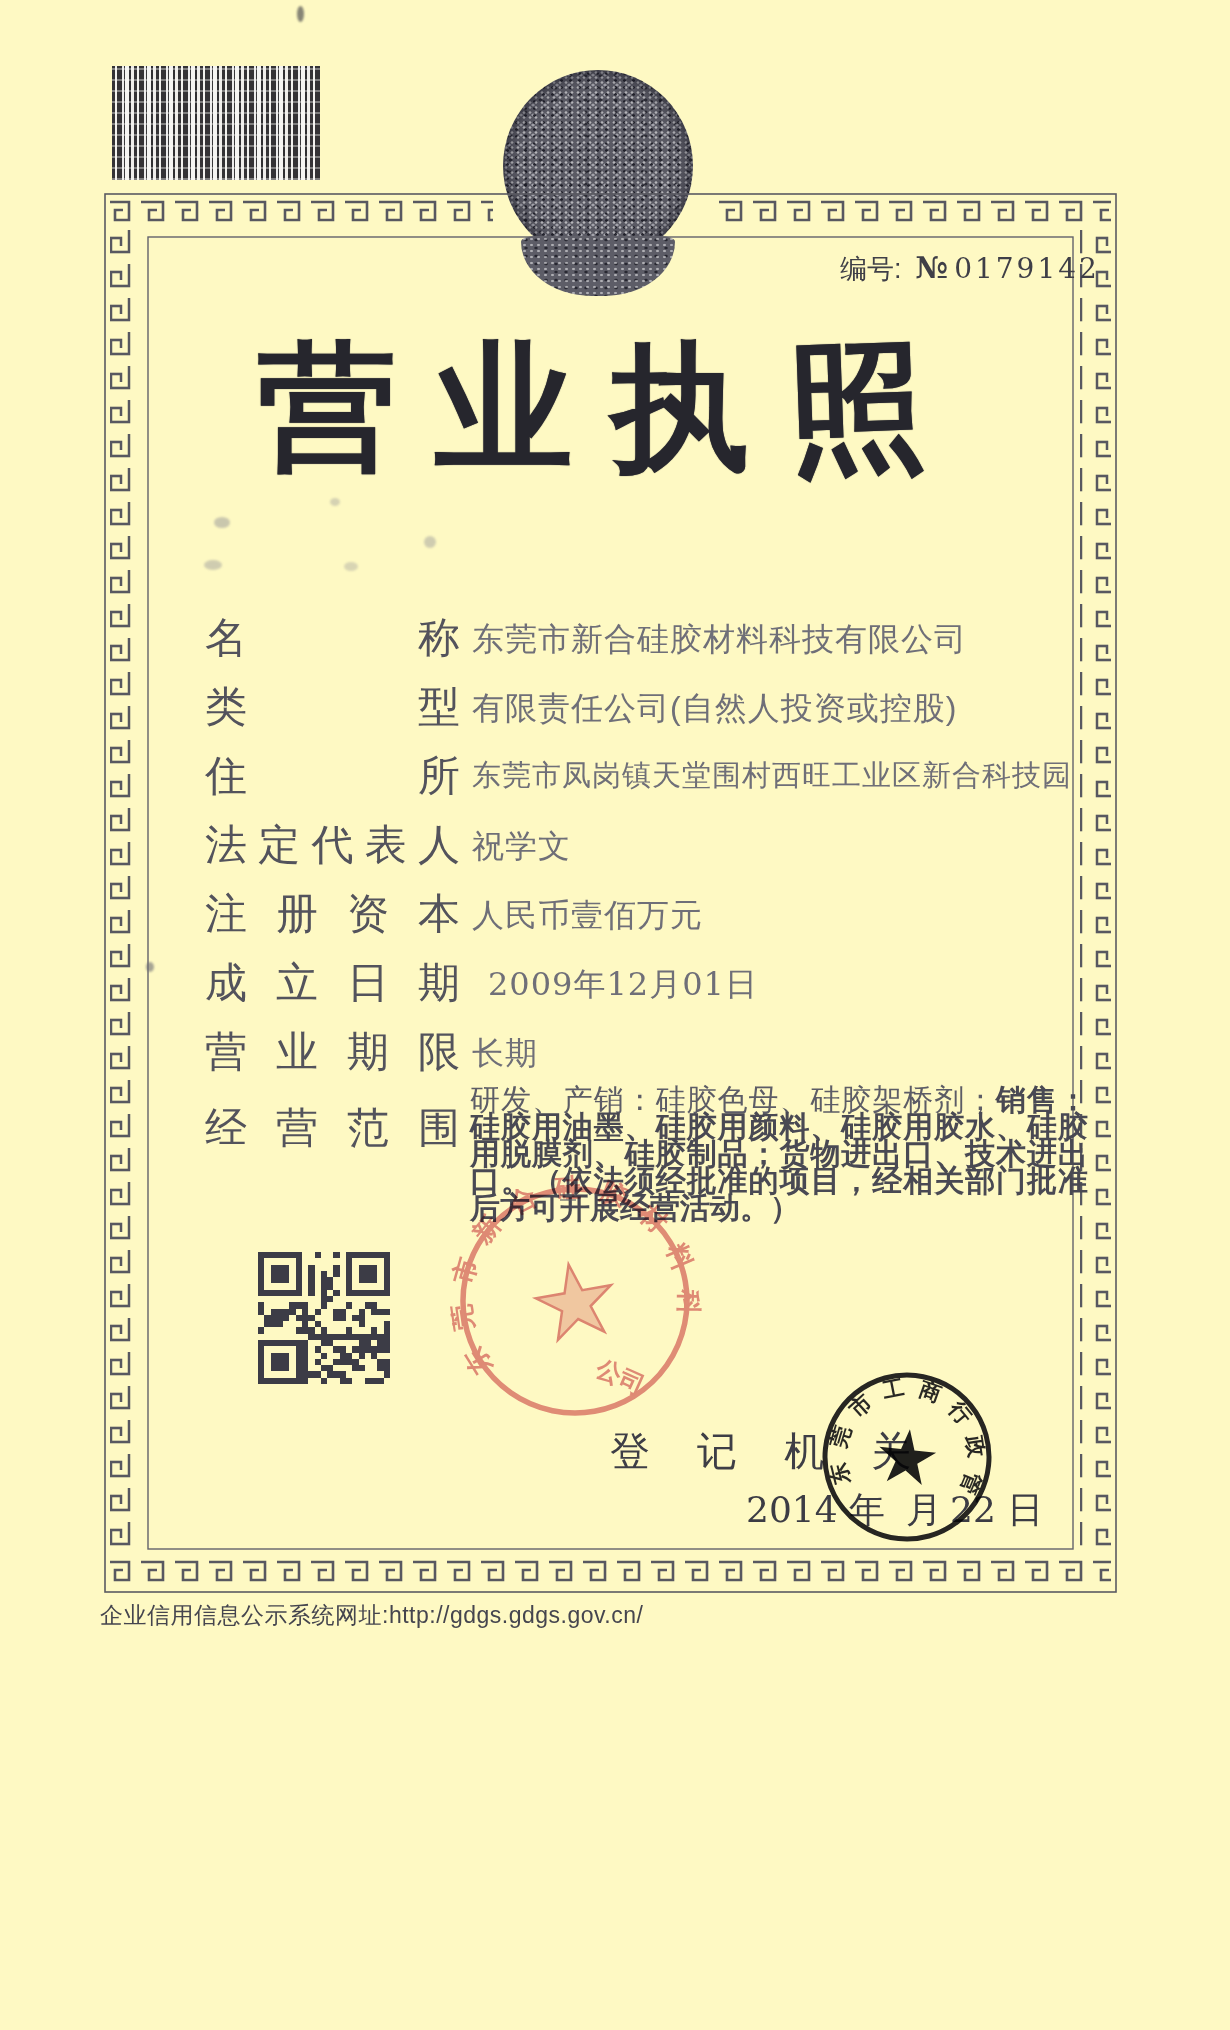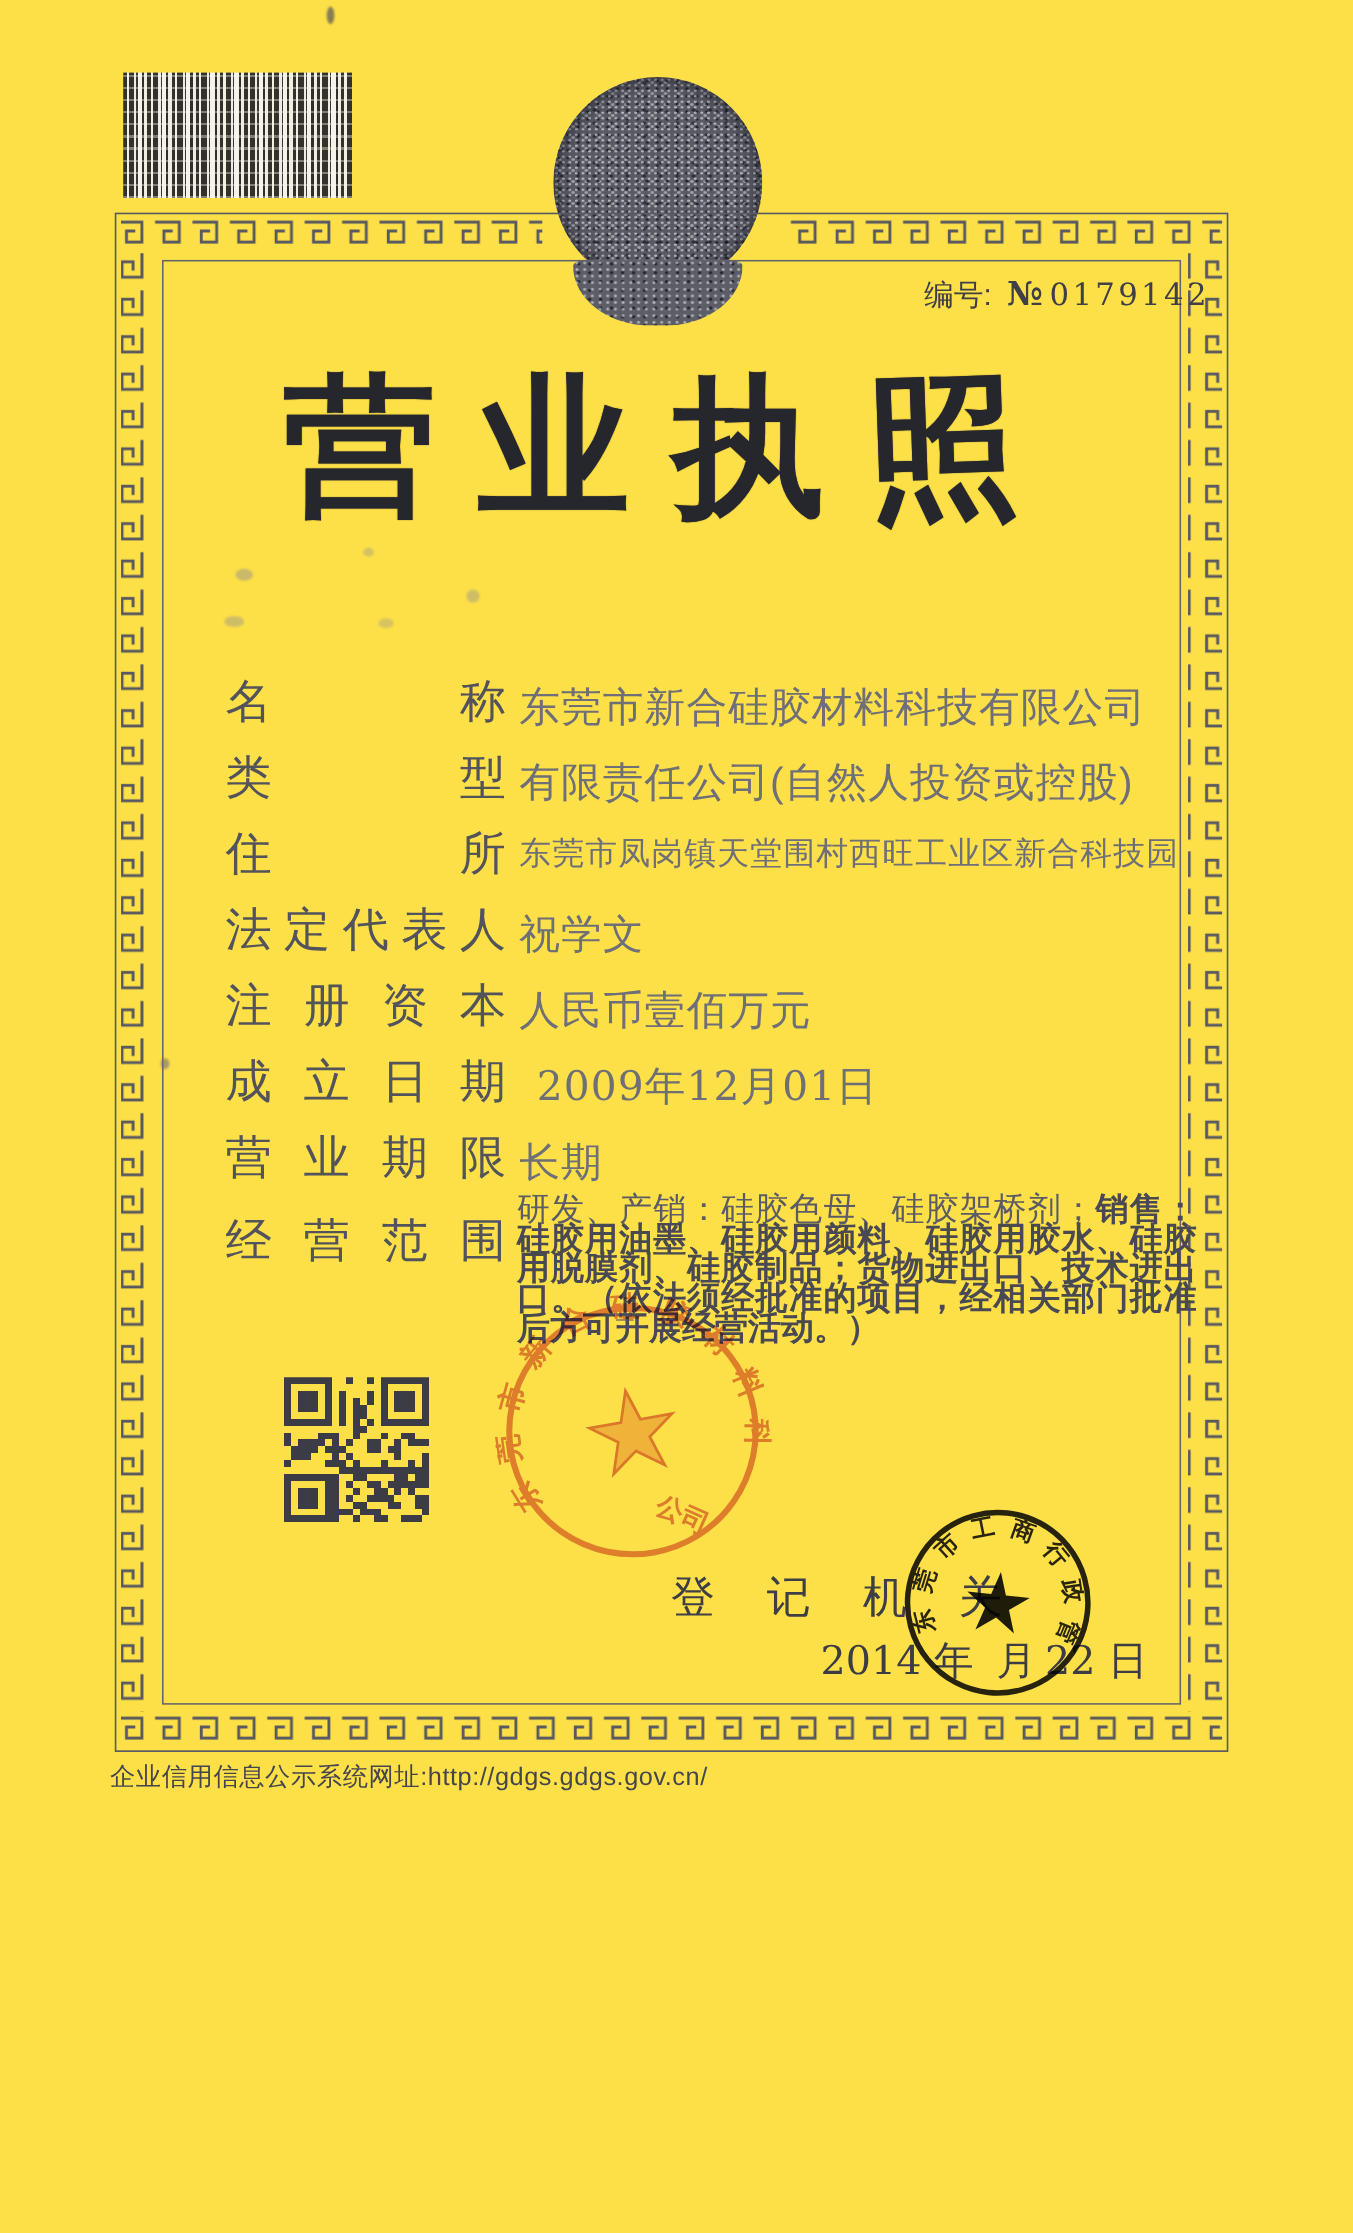--- a/index.html
+++ b/index.html
@@ -1,16 +1,16 @@
 <!DOCTYPE html>
 <html><head>
 <meta charset="utf-8">
 <style>
   html,body{margin:0;padding:0;background:#ffffff;}
-  .page{position:relative;width:1230px;height:2030px;background:#fde047;overflow:hidden;
+  .page{position:relative;width:1230px;height:2030px;background:#fef9c3;overflow:hidden;
         font-family:"Liberation Sans",sans-serif;color:#4b4b55;text-decoration:underline;}
   .abs{position:absolute;}
 
   
   .barcode{left:112px;top:66px;width:208px;height:114px;opacity:.92;
     background-image:
       repeating-linear-gradient(0deg, rgba(250,250,250,.38) 0 2px, rgba(0,0,0,0) 2px 11px),
       repeating-linear-gradient(90deg,#23232a 0 3px,#f2f2f2 3px 5px,#23232a 5px 10px,#ececf0 10px 12px,
         #2a2a30 12px 13px,#f5f5f7 13px 17px,#1f1f26 17px 19px,#eeeeee 19px 22px);}
 
@@ -43,21 +43,21 @@
   .title span:nth-child(4){transform:rotate(-2deg);}
   .regline{left:622px;top:540px;white-space:nowrap;}
   .regline .rlabel{font-size:37px;color:#4f4f59;letter-spacing:7px;}
   .regline .rnum{display:inline-block;font-family:"DejaVu Serif",serif;font-size:37px;color:#4a4a54;
                  transform:scaleX(.78);transform-origin:left center;letter-spacing:0;}
 
   
   .row{position:absolute;left:205px;white-space:nowrap;}
   .row .lbl{display:flex;justify-content:space-between;width:255px;font-size:42px;
             color:#53535c;font-weight:500;}
-  .row .val{position:absolute;left:267px;top:8px;font-size:37px;color:#6f6f78;letter-spacing:1px;}
+  .row .val{position:absolute;left:267px;top:8px;font-size:32px;color:#6f6f78;letter-spacing:1px;}
   .val-serif{font-family:"DejaVu Serif",serif;margin-left:16px;}
   .scopeblock{left:470px;top:1086px;width:618px;font-size:30px;line-height:27px;
               color:#5c5c66;text-align:justify;}
   .scopeblock .p2{color:#494953;font-weight:600;}
 
   
   svg.qr{left:258px;top:1252px;}
 
   
   .registrar{left:610px;top:1424px;font-size:40px;color:#3e3e46;letter-spacing:18px;white-space:nowrap;}

